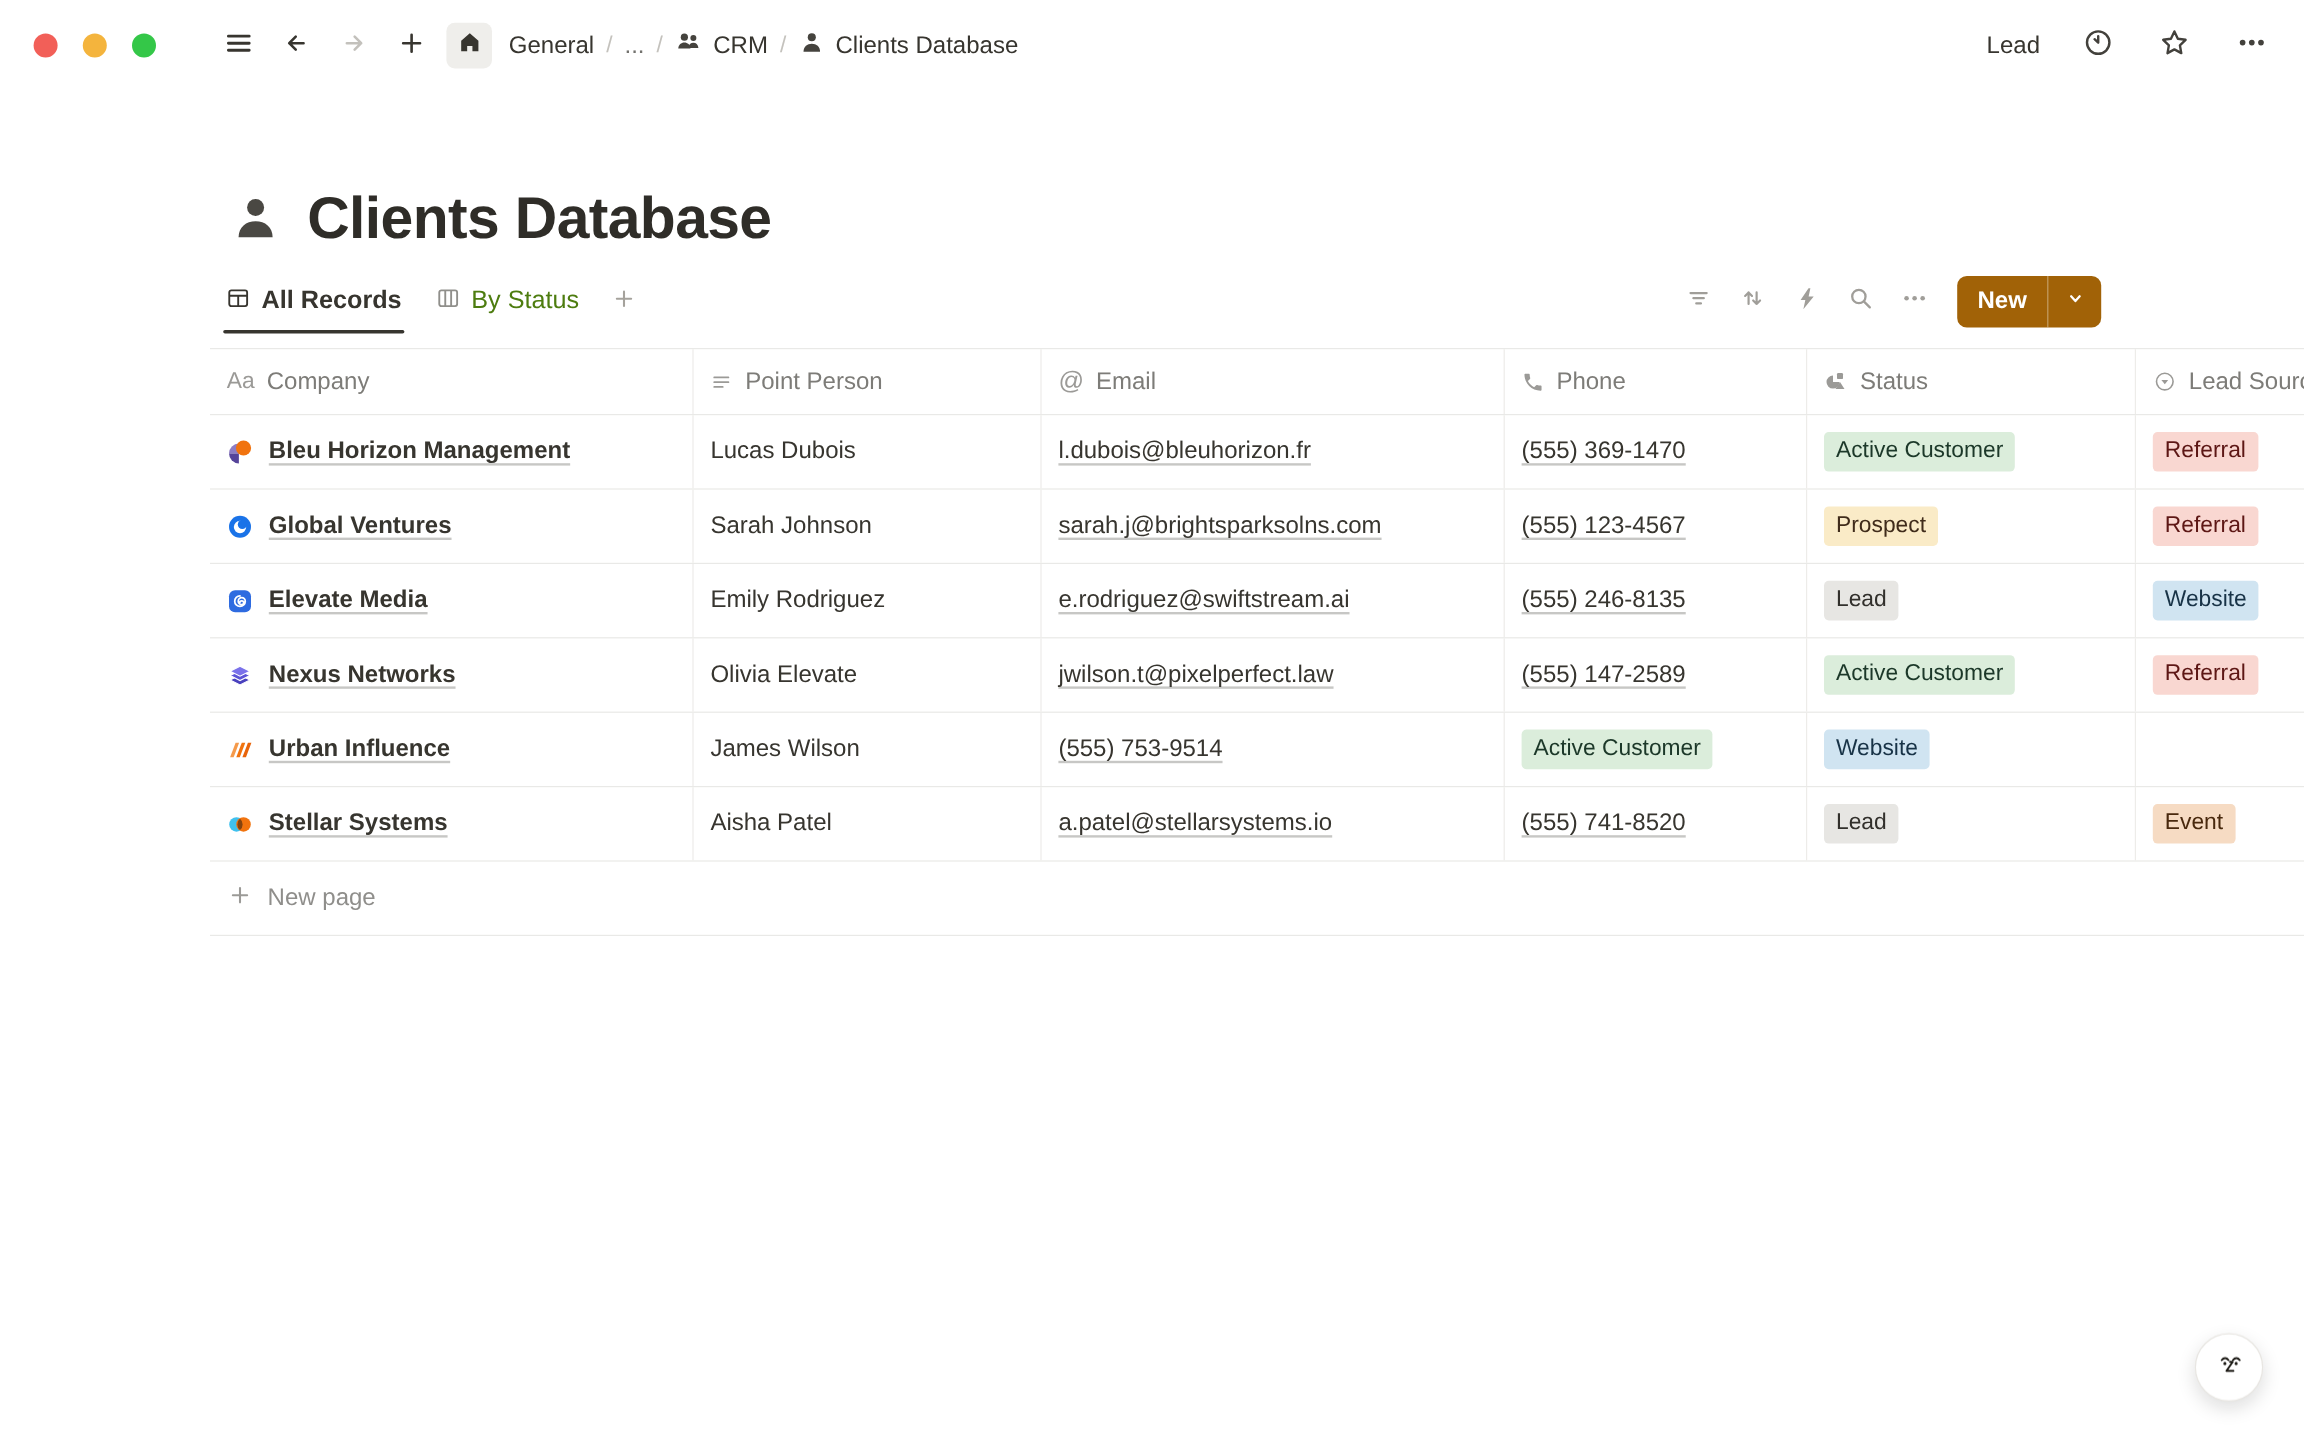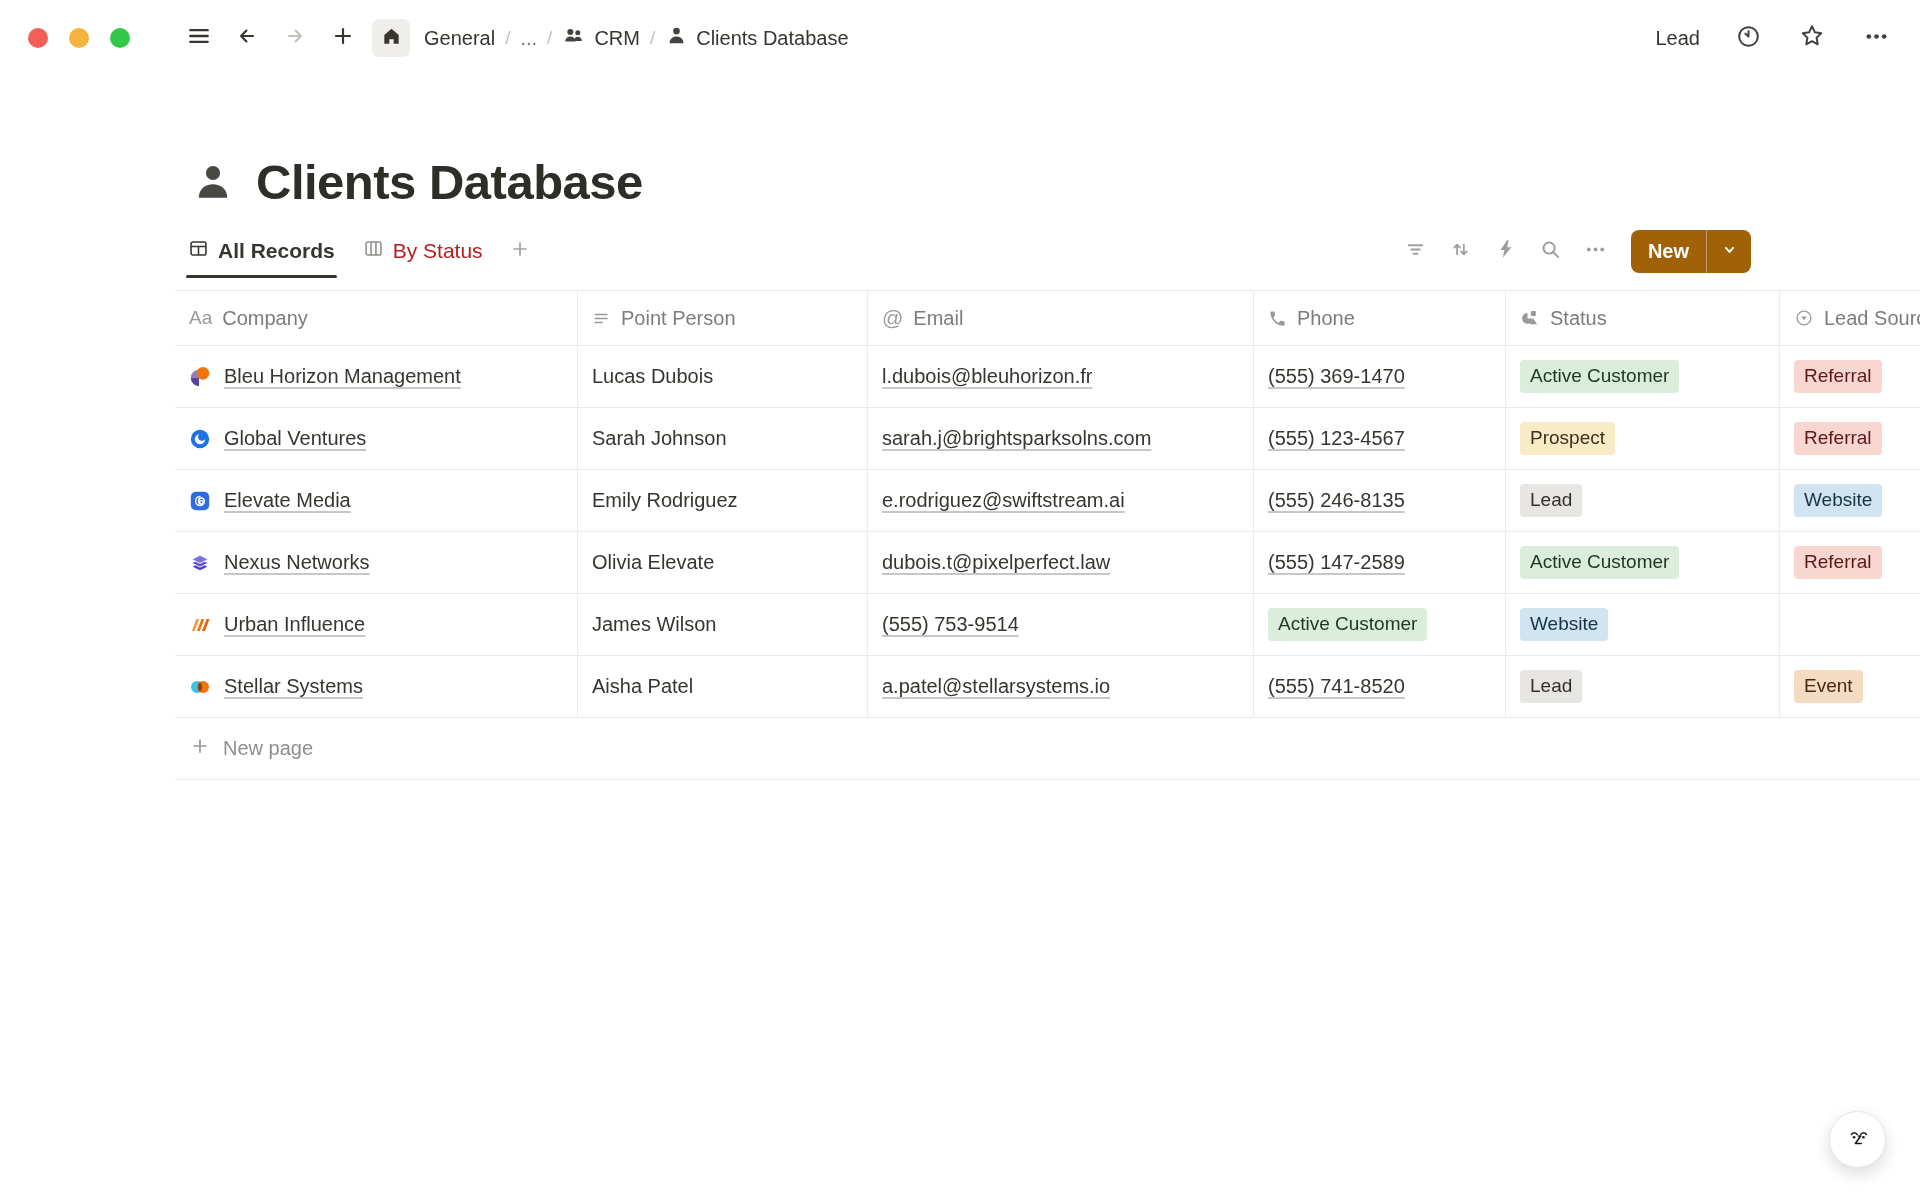--- a/index.html
+++ b/index.html
@@ -27,21 +27,21 @@
   .main { padding-left:175px; }
   .title-row { margin-top:78px; display:flex; align-items:center; gap:20px; padding-left:15px; }
   .title-icon svg { display:block; }
   .page-title { font-size:49px; font-weight:700; color:#2F2D28; letter-spacing:-0.5px; }
 
   
   .view-bar { width:1576px; height:54px; margin-top:14px; display:flex; align-items:stretch;
     justify-content:space-between; }
   .tabs { display:flex; align-items:stretch; gap:8px; padding-left:3px; }
   .tab { display:flex; align-items:center; gap:9px; font-size:21px; padding:0 10px; position:relative;
-    color:#b91c1c; }
+    color:#4d7c0f; }
   .tab.active { color:#37352F; font-weight:600; }
   .tab.active::after { content:""; position:absolute; left:8px; right:8px; bottom:0; height:3px;
     background:#37352F; border-radius:2px; }
   .tab-add { display:flex; align-items:center; padding:0 8px; }
   .controls { display:flex; align-items:center; gap:9px; }
   .ctrlbtn { width:36px; height:36px; display:flex; align-items:center; justify-content:center; border-radius:6px; }
   .new-btn { display:flex; align-items:stretch; height:43px; border-radius:8px; overflow:hidden;
     color:#fff; margin-left:8px; }
   .new-main { display:flex; align-items:center; padding:0 17px; font-size:20px; font-weight:600; }
   .new-divider { width:1px; background:rgba(255,255,255,0.38); }
@@ -55,21 +55,21 @@
   .trow { height:62px; border-bottom:1px solid #E9E9E7; }
   .hcell { display:flex; align-items:center; gap:10px; padding:0 10px 0 14px;
     border-right:1px solid #EDECE9; color:#7D7C78; font-size:20px; white-space:nowrap; overflow:hidden; }
   .hglyph { color:#9B9A97; font-size:19px; display:flex; align-items:center; }
   .cell { display:flex; align-items:center; padding:0 12px 0 14px; border-right:1px solid #EDECE9;
     font-size:20px; white-space:nowrap; overflow:hidden; }
   .logo { width:22px; height:22px; margin-right:13px; flex:none; display:flex; }
   .logo svg { width:22px; height:22px; display:block; }
   .link { text-decoration:underline; text-decoration-color:rgba(55,53,47,0.28);
     text-decoration-thickness:1.5px; text-underline-offset:4px; color:#37352F; }
-  .company-name { font-weight:400;text-align:right; }
+  .company-name { font-weight:700;text-align:right; }
   .badge { display:inline-block; padding:3px 10px 4px; border-radius:4px; font-size:19px; line-height:26px; }
   .newpage { height:62px; display:flex; align-items:center; gap:12px; padding-left:14px;
     border-bottom:1px solid #E9E9E7; color:#8F8E8B; font-size:20px; }
 
   
   .ai-fab { position:fixed; left:1829px; top:1111px; width:57px; height:57px; border-radius:50%;
     background:#fff; border:1px solid #E8E6E2; box-shadow:0 6px 16px rgba(15,15,15,0.14);
     display:flex; align-items:center; justify-content:center; }
   svg { flex:none; }
 </style>
@@ -416,21 +416,21 @@
                   <path d="M12 7.5 21 12l-9 4.5L3 12Z" fill="#5B52D6" stroke="#FFFFFF" stroke-width="1"></path>
                   <path d="M12 3.5 21 8l-9 4.5L3 8Z" fill="#7A71EA" stroke="#FFFFFF" stroke-width="1"></path>
                 </svg>
               </span>
       <span class="link company-name">Nexus Networks</span>
     </div>
     <div class="cell c-person">
       <span>Olivia Elevate</span>
     </div>
     <div class="cell c-email">
-      <span class="link">dubois.t@pixelperfect.law</span>
+      <span class="link">jwilson.t@pixelperfect.law</span>
     </div>
     <div class="cell c-phone">
       <span class="link">(555) 147-2589</span>
     </div>
     <div class="cell c-status">
       <span class="badge" style="background: rgb(219, 237, 219); color: rgb(28, 56, 41);">Active Customer</span>
     </div>
     <div class="cell c-lead">
       <span class="badge" style="background: rgb(249, 215, 209); color: rgb(93, 23, 21);">Referral</span>
     </div>

